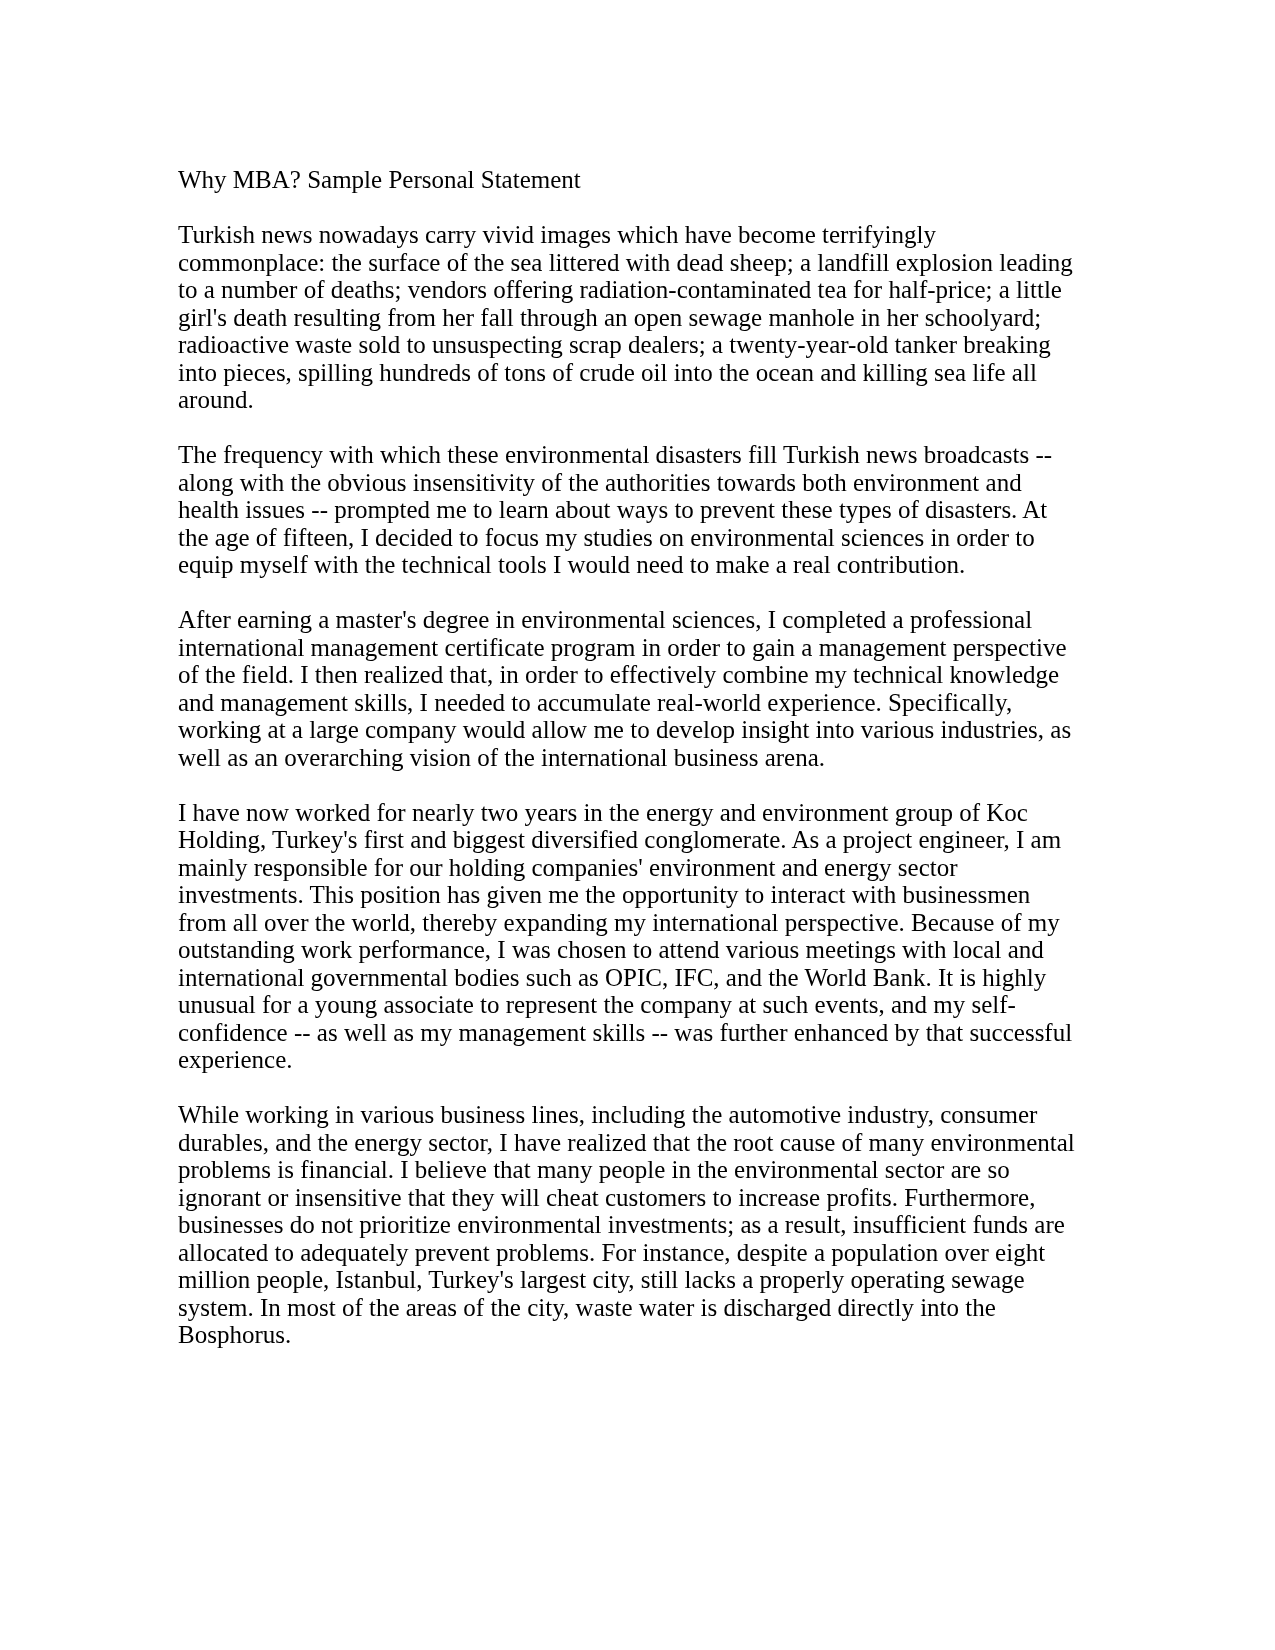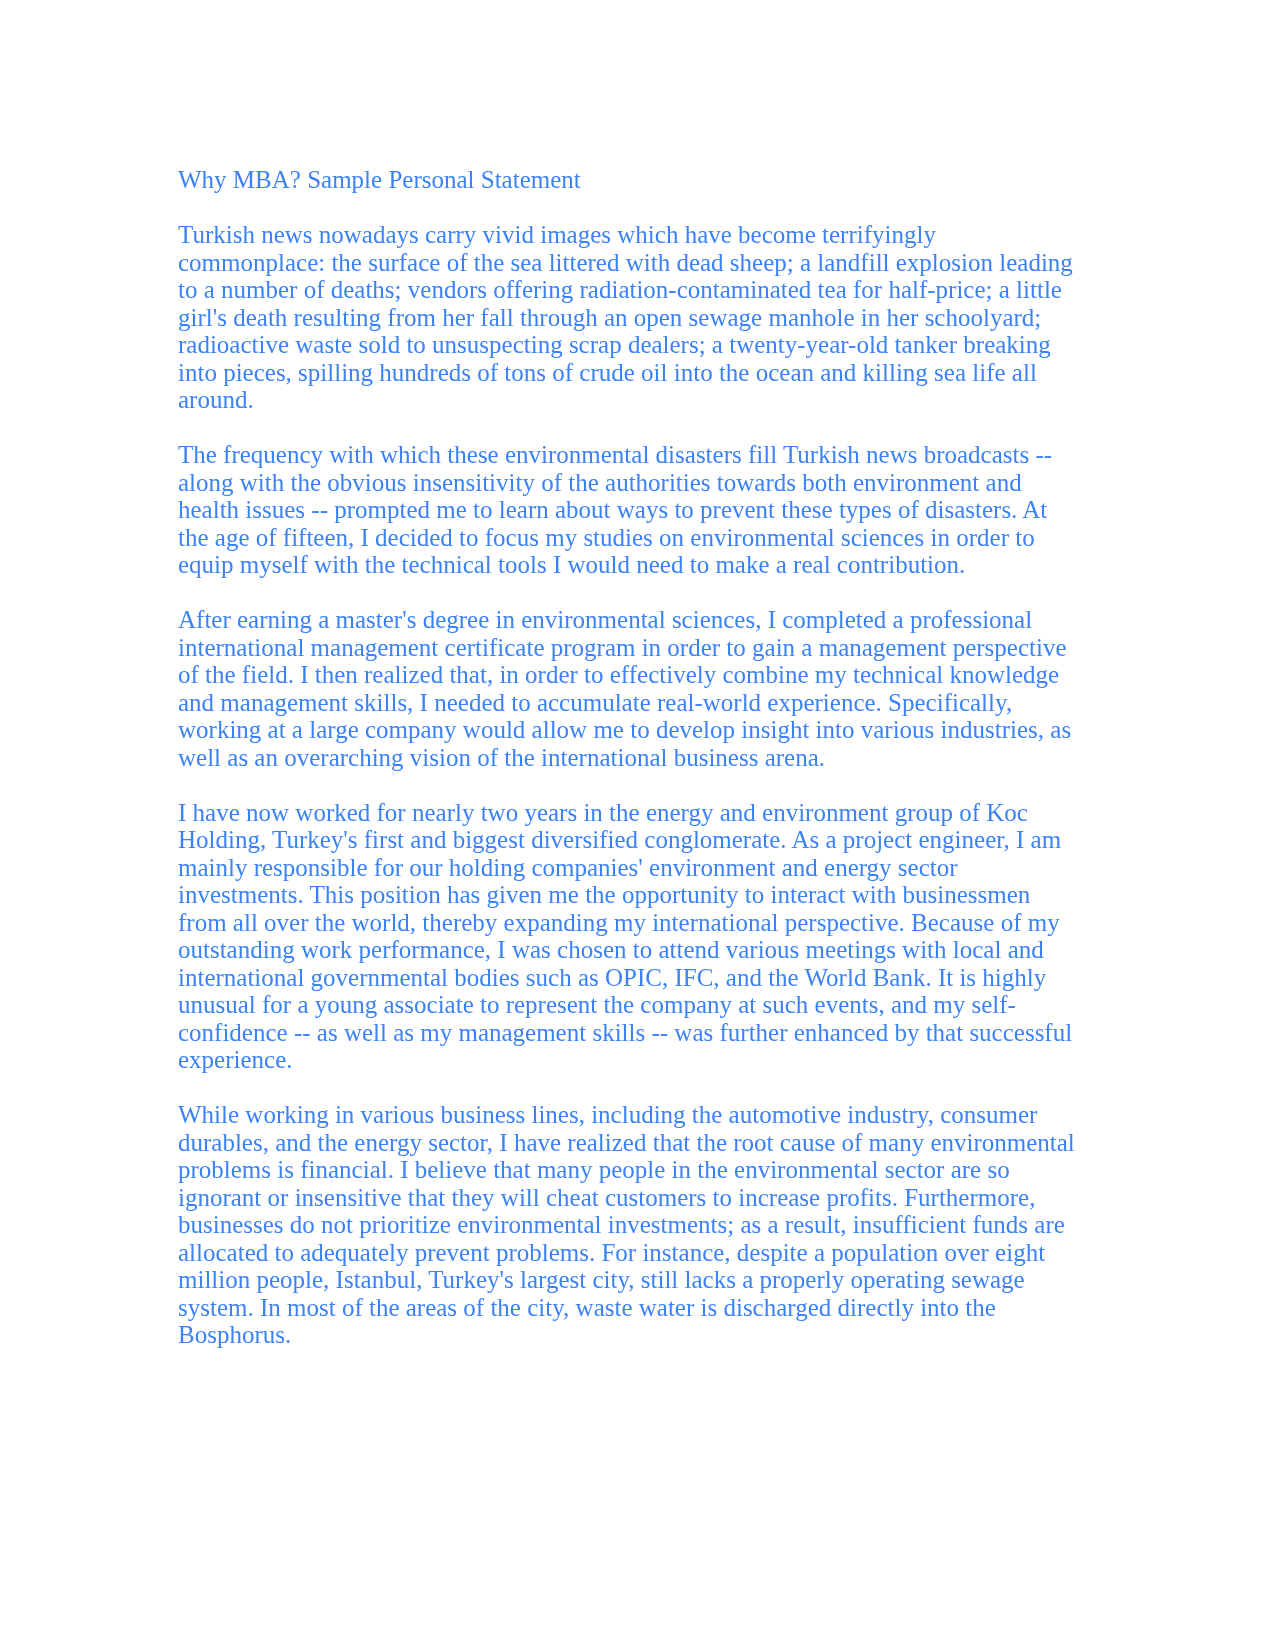--- a/index.html
+++ b/index.html
@@ -21,21 +21,21 @@
     height: 1650px;
     background: #ffffff;
     box-sizing: border-box;
     padding: 166px 190px 0 178px;
   }
   .textcol {
     width: 905px;
     font-family: "Liberation Serif", "DejaVu Serif", serif;
     font-size: 25px;
     line-height: 27.5px;
-    color: #3b82f6;
+    color: #000000;
     text-align: left;
     letter-spacing: 0px;
   }
   .textcol p {
     margin: 0 0 27.5px 0;
     padding: 0;
   }
   .textcol p:last-child {
     margin-bottom: 13px;
   }

